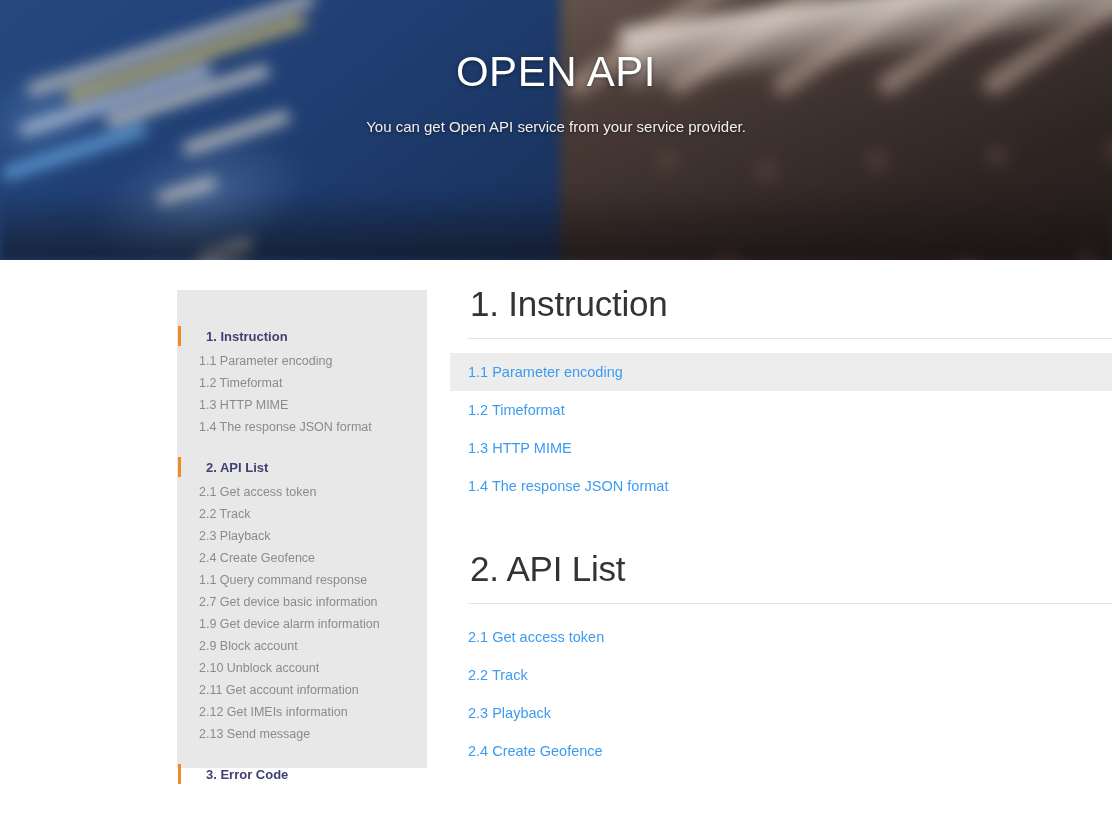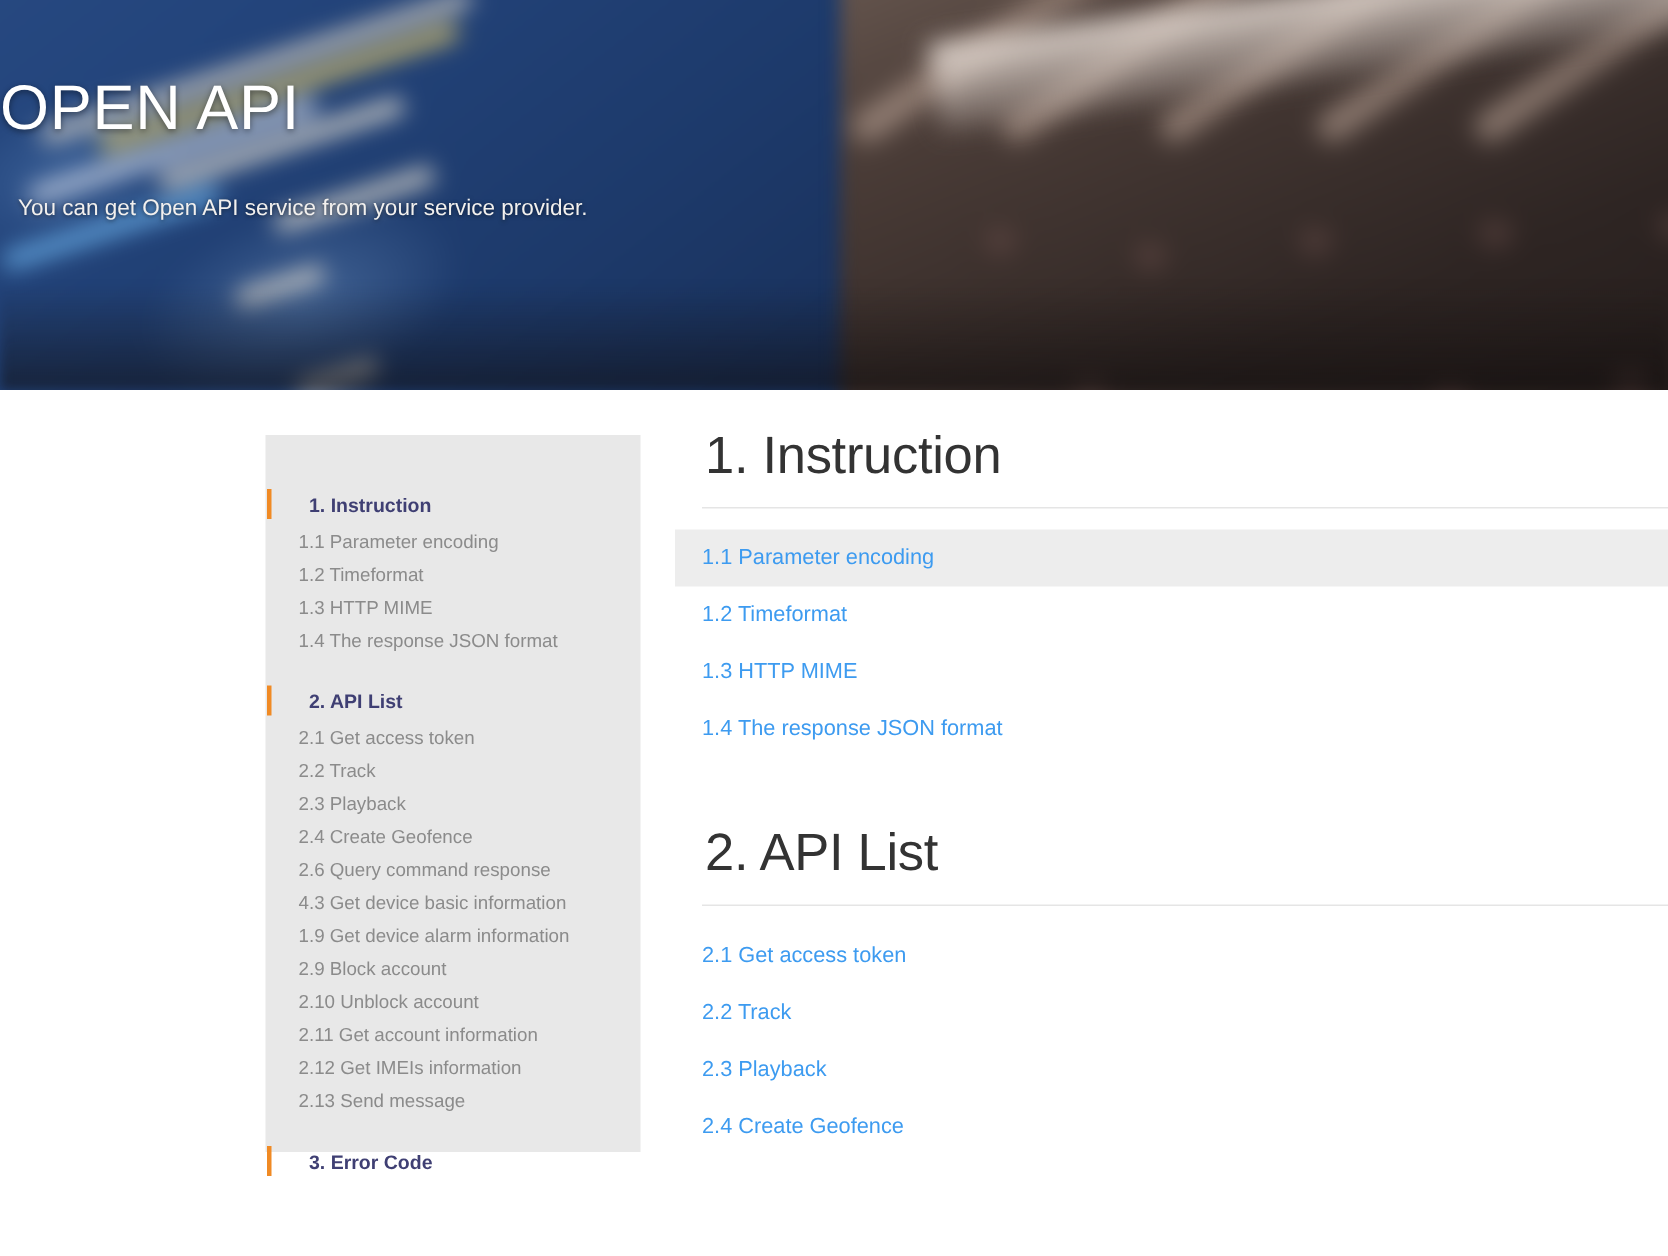--- a/index.html
+++ b/index.html
@@ -84,33 +84,34 @@
     position: absolute;
     left: 0; bottom: 0; width: 1112px; height: 70px;
     background: linear-gradient(180deg, rgba(20,16,16,0), rgba(16,12,12,.55));
     filter: blur(4px);
   }
 
   .hero-text {
     position: absolute;
     left: 0; top: 0;
     width: 1112px;
+    text-align: center;
     z-index: 5;
   }
   .hero-title {
     margin: 0;
     padding-top: 48px;
     font-size: 42px;
     font-weight: normal;
     color: #ffffff;
     letter-spacing: .5px;
     text-shadow: 0 1px 4px rgba(0,0,0,.45);
   }
   .hero-sub {
-    margin: 12px;
+    margin: 0;
     padding-top: 22px;
     font-size: 15px;
     color: #f2f0ee;
     text-shadow: 0 1px 3px rgba(0,0,0,.55);
   }
 
   
   .page { position: relative; width: 1112px; height: 577px; background: #fff; }
 
   
@@ -228,22 +229,22 @@
         <li class="nav-section first"><span class="bar"></span><span>1. Instruction</span></li>
         <li class="nav-item">1.1 Parameter encoding</li>
         <li class="nav-item">1.2 Timeformat</li>
         <li class="nav-item">1.3 HTTP MIME</li>
         <li class="nav-item">1.4 The response JSON format</li>
         <li class="nav-section spaced"><span class="bar"></span><span>2. API List</span></li>
         <li class="nav-item">2.1 Get access token</li>
         <li class="nav-item">2.2 Track</li>
         <li class="nav-item">2.3 Playback</li>
         <li class="nav-item">2.4 Create Geofence</li>
-        <li class="nav-item">2.6 Query command response</li>
-        <li class="nav-item">4.3 Get device basic information</li>
+        <li class="nav-item">1.1 Query command response</li>
+        <li class="nav-item">2.7 Get device basic information</li>
         <li class="nav-item">1.9 Get device alarm information</li>
         <li class="nav-item">2.9 Block account</li>
         <li class="nav-item">2.10 Unblock account</li>
         <li class="nav-item">2.11 Get account information</li>
         <li class="nav-item">2.12 Get IMEIs information</li>
         <li class="nav-item">2.13 Send message</li>
         <li class="nav-section spaced"><span class="bar"></span><span>3. Error Code</span></li>
       </ul>
   </nav>
 

